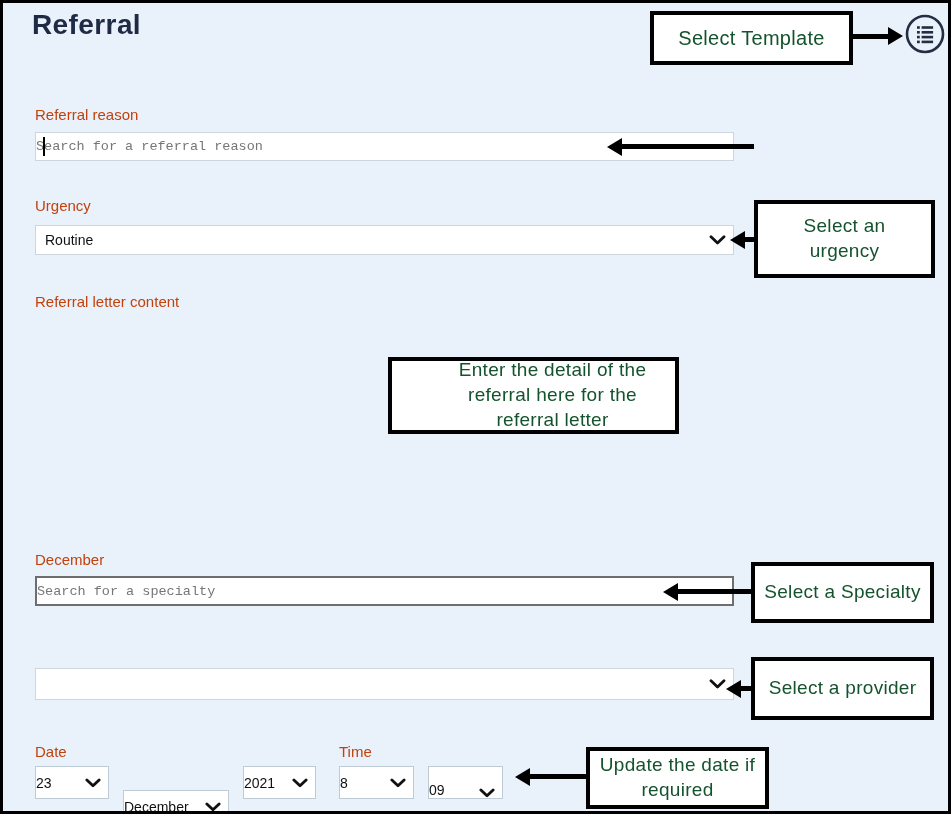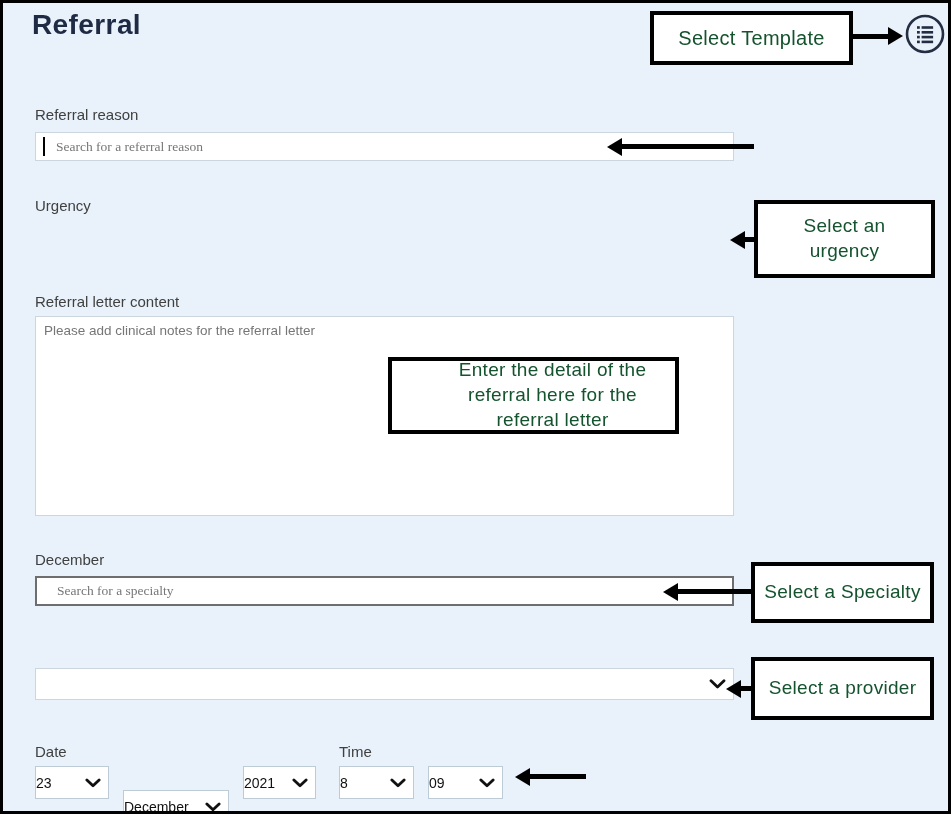--- a/index.html
+++ b/index.html
@@ -11,28 +11,28 @@
     border:3px solid #000;
     overflow:hidden;
     font-family:"Liberation Sans", sans-serif;
   }
   .page-title {
     position:absolute; left:29px; top:6px;
     font-size:28px; font-weight:bold; color:#1f2b45;
     letter-spacing:0.4px; margin:0;
   }
   .field-label {
-    position:absolute; font-size:15px; color:#404040;
+    position:absolute; font-size:15px; color:#c2410c;
   }
   .text-input {
     position:absolute; left:32px; width:699px; height:29px;
     box-sizing:border-box; background:#fff;
     border:1px solid #ccd6de;
-    font-family:Liberation Serif, serif;
-    font-size:13.5px; color:#222; padding:0 20px;
+    font-family:Liberation Mono, monospace;
+    font-size:13.5px; color:#222; padding:0 0;
     outline:none;
   }
   .text-input::placeholder { color:#767676; opacity:1; }
   .text-input.dark-border { border:2px solid #6e6e6e; }
   .caret {
     position:absolute; width:2px; height:19px; background:#000;
   }
   .sel {
     position:absolute; box-sizing:border-box; background:#fff;
     border:1px solid #ccd6de; display:flex; align-items:center;
@@ -103,28 +103,35 @@
   </button>
 
   <label class="field-label" style="left:32px; top:103px;">Referral reason</label>
   <input class="text-input" style="top: 129px;" type="text" placeholder="Search for a referral reason">
   <div class="caret" style="left:40px; top:134px;"></div>
 
   <div class="shaft" style="left:618px; top:141px; width:133px;"></div>
   <div class="head-left" style="left:604px; top:135px;"></div>
 
   <label class="field-label" style="left:32px; top:194px;">Urgency</label>
+  <div class="sel" style="left:32px; top:222px; width:699px; height:30px;">
+    <span class="value">Routine</span>
+    <span class="chev">
+      <svg width="17" height="10" viewBox="0 0 17 10">
+          <path d="M2 1.8 L8.5 8 L15 1.8" fill="none" stroke="#111" stroke-width="2.8" stroke-linecap="round" stroke-linejoin="round"></path>
+        </svg>
+    </span>
+  </div>
   <div class="ann-box" style="left:751px; top:197px; width:181px; height:78px;">
     <span>Select an urgency</span>
   </div>
   <div class="shaft" style="left:741px; top:234px; width:12px;"></div>
   <div class="head-left" style="left:727px; top:228px;"></div>
 
   <label class="field-label" style="left:32px; top:290px;">Referral letter content</label>
-  <textarea class="letter-area" placeholder="Please add clinical notes for the referral letter" style=""></textarea>
   <div class="ann-box" style="left:385px; top:354px; width:291px; height:77px;padding-left:46px;">
     <span>Enter the detail of the referral here for the referral letter</span>
   </div>
 
   <label class="field-label" style="left:32px; top:548px;">December</label>
   <input class="text-input dark-border" style="top: 573px; height: 30px;" type="text" placeholder="Search for a specialty">
   <div class="ann-box" style="left:748px; top:559px; width:183px; height:61px;">
     <span>Select a Specialty</span>
   </div>
   <div class="shaft" style="left:674px; top:586px; width:74px;"></div>
@@ -173,25 +180,28 @@
     </span>
   </div>
   <div class="sel small" style="left:336px; top:763px; width:75px; height:33px;">
     <span class="value">8</span>
     <span class="chev">
       <svg width="16" height="10" viewBox="0 0 17 10">
           <path d="M2 1.8 L8.5 8 L15 1.8" fill="none" stroke="#111" stroke-width="3" stroke-linecap="round" stroke-linejoin="round"></path>
         </svg>
     </span>
   </div>
-  <div class="sel small" style="left:425px; top:763px; width:75px; height:33px;">
+  <div class="sel small" style="left:425px; top:763px; width:75px; height:33px;align-items:flex-end;">
     <span class="value">09</span>
     <span class="chev">
       <svg width="16" height="10" viewBox="0 0 17 10">
           <path d="M2 1.8 L8.5 8 L15 1.8" fill="none" stroke="#111" stroke-width="3" stroke-linecap="round" stroke-linejoin="round"></path>
         </svg>
     </span>
   </div>
 
+  <div class="ann-box" style="left:583px; top:744px; width:183px; height:62px;">
+    <span>Update the date if required</span>
+  </div>
   <div class="shaft" style="left:526px; top:771px; width:57px;"></div>
   <div class="head-left" style="left:512px; top:765px;"></div>
 
 </div>
 
 </body></html>

